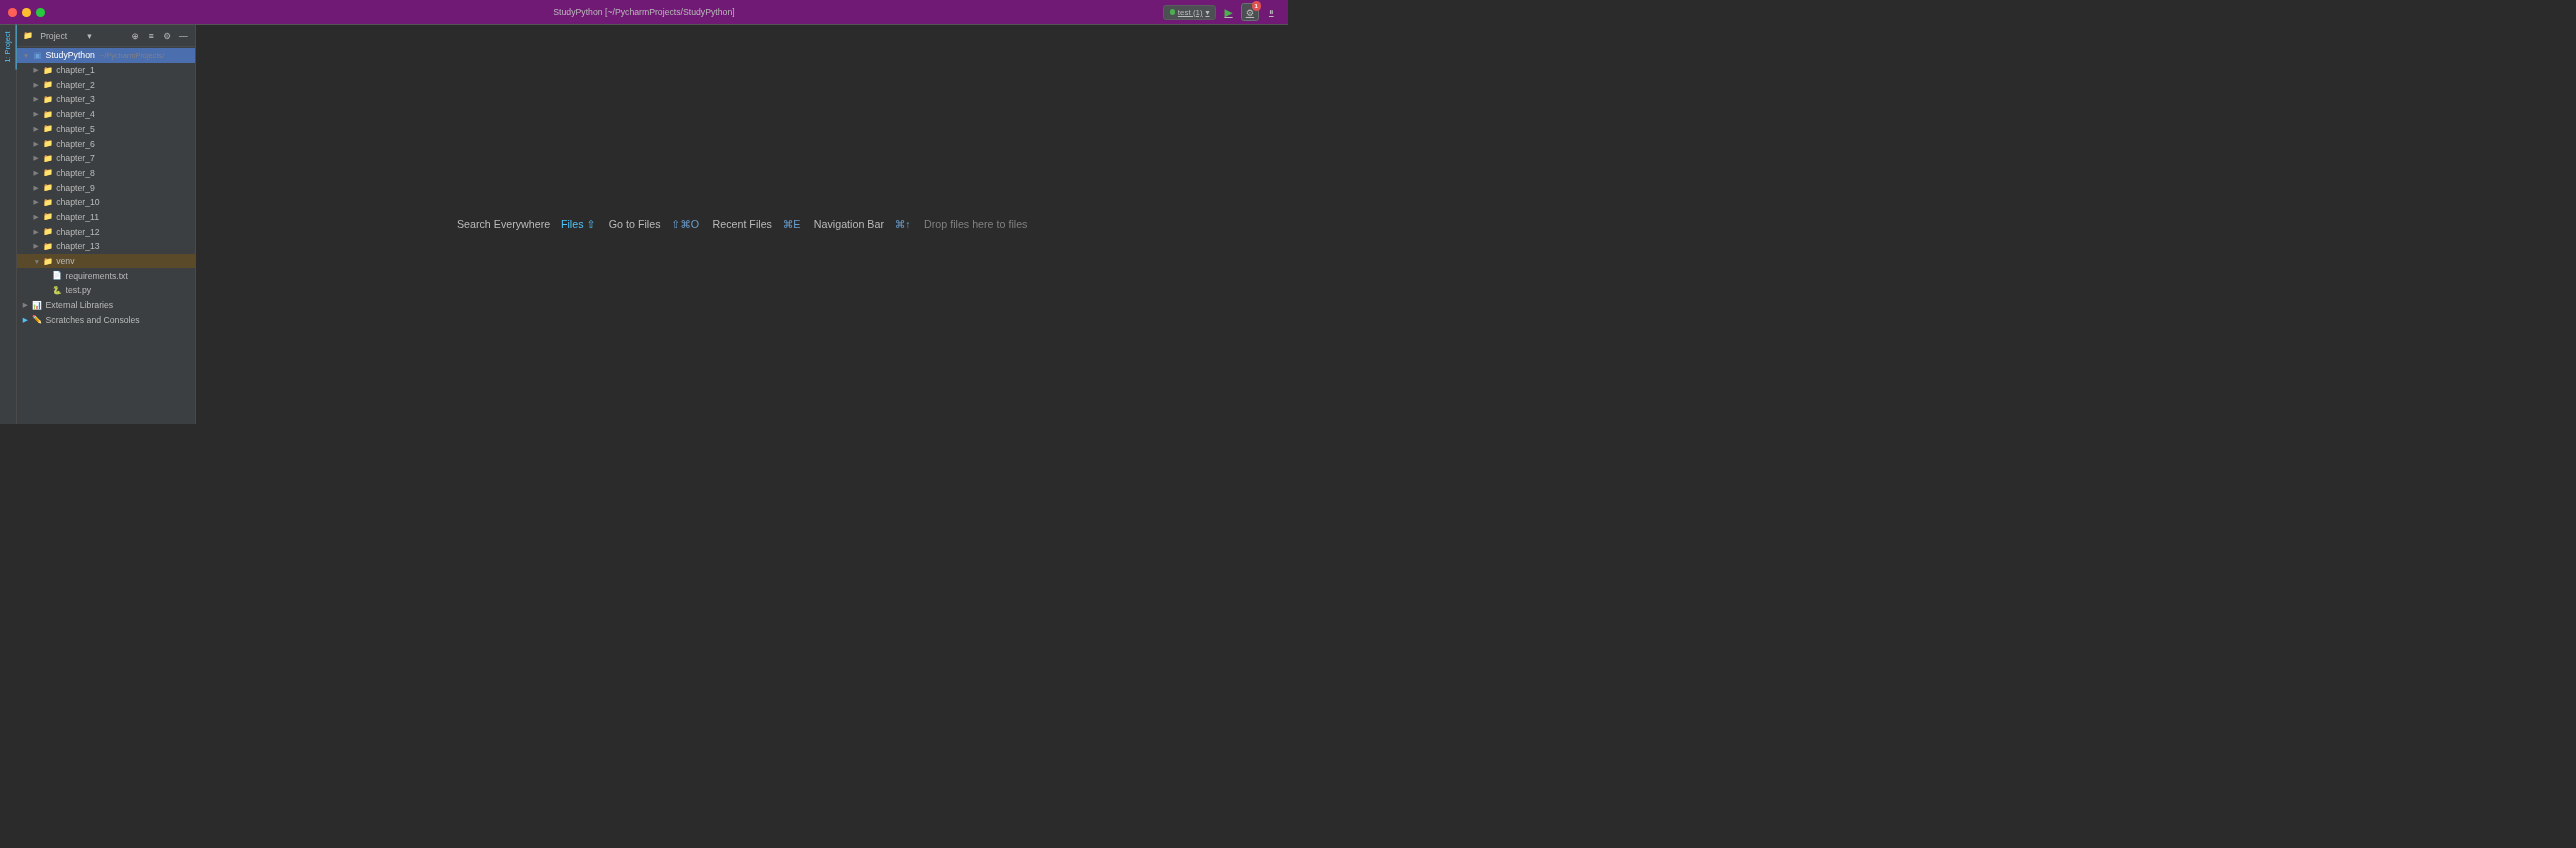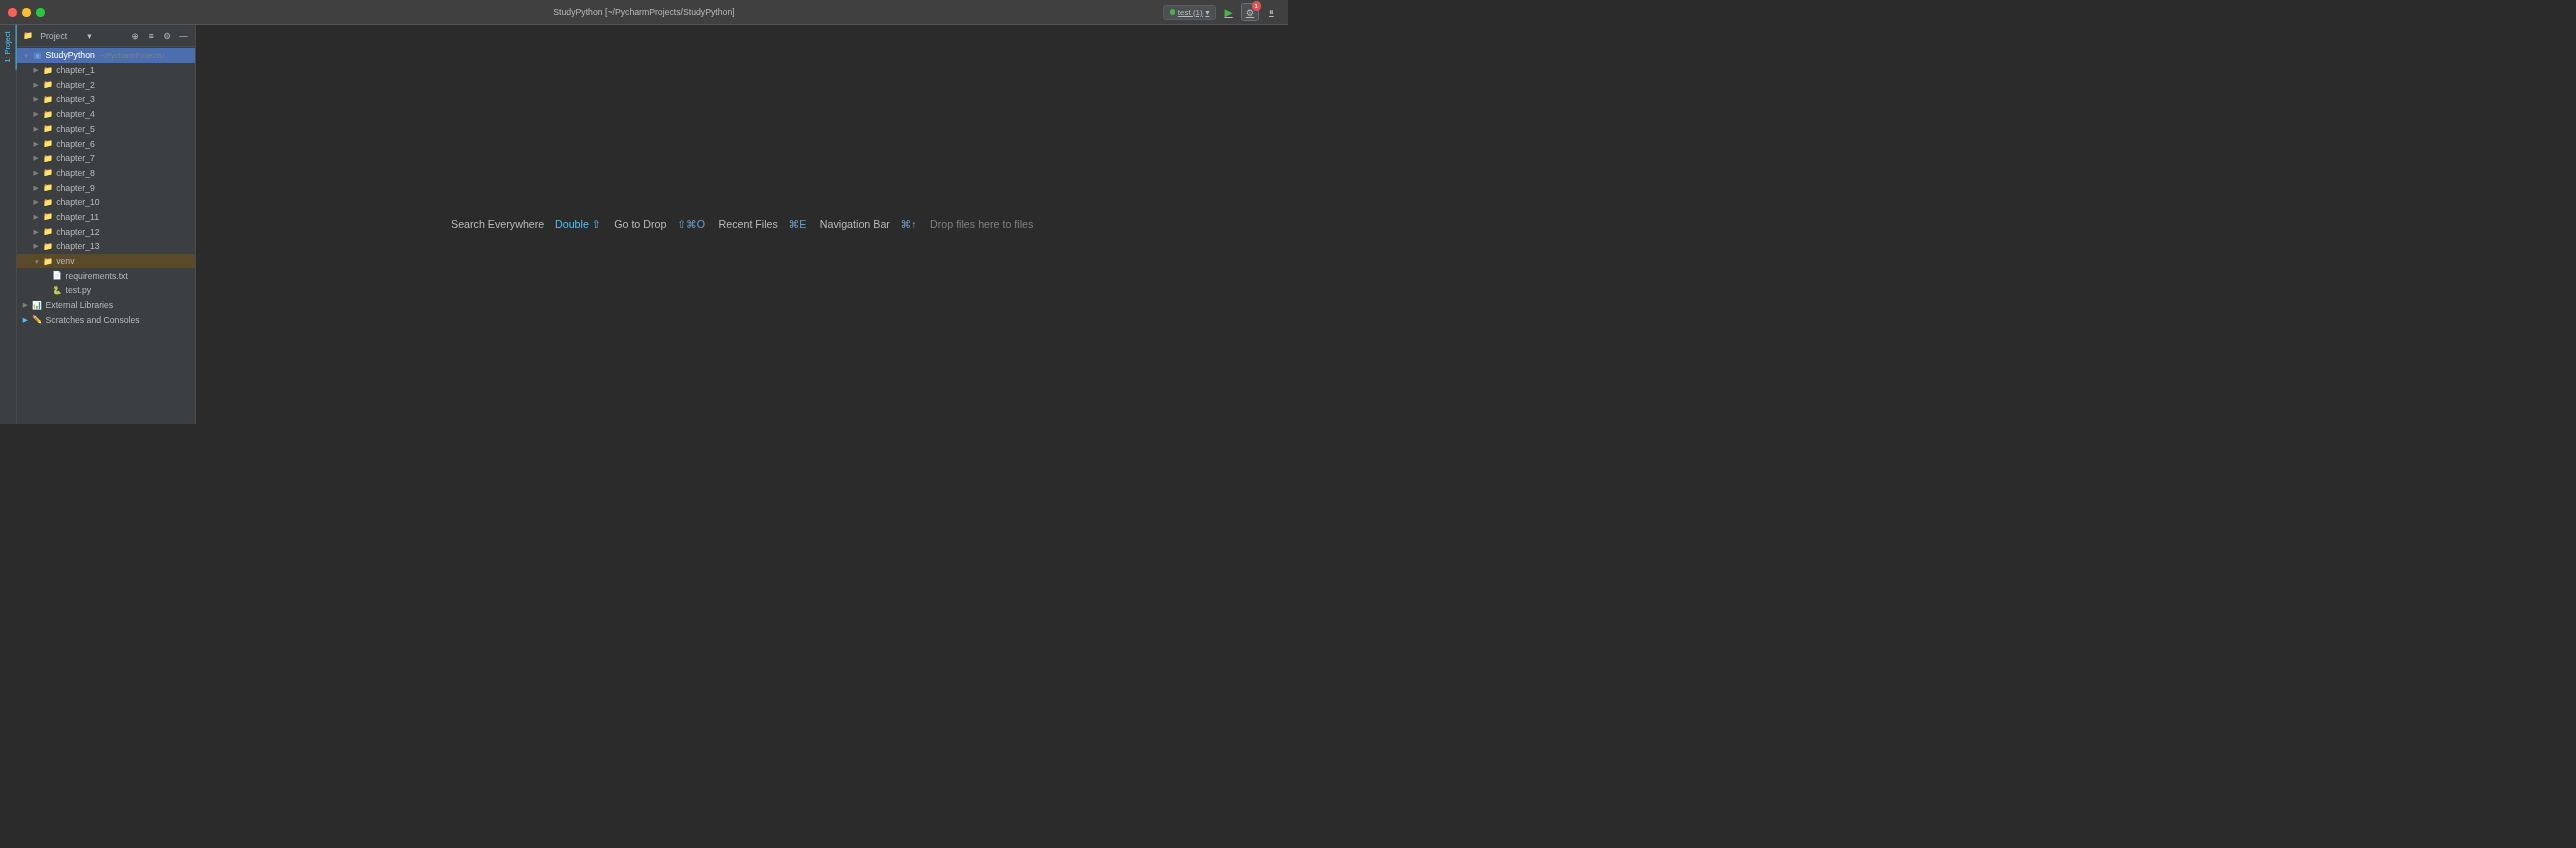--- a/index.html
+++ b/index.html
@@ -10,21 +10,21 @@
       background: #2b2b2b;
       font-family: -apple-system, BlinkMacSystemFont, 'Helvetica Neue', Arial, sans-serif;
       overflow: hidden;
       color: #bababa;
       font-size: 8.7px;
     }
 
     
     .titlebar {
       height: 25.4px;
-      background: #404040;
+      background: #701a75;
       display: flex;
       align-items: center;
       justify-content: center;
       position: relative;
       border-bottom: 0.7px solid #555;
     }
 
     .traffic-lights {
       position: absolute;
       left: 8px;
@@ -497,25 +497,25 @@
       </div>
 
     </div>
   </div>
 
   <div class="main-content">
     <div class="welcome-content">
 
       <div class="welcome-row">
         <span class="welcome-label">Search Everywhere</span>
-        <span class="welcome-shortcut">Double ⇧</span>
+        <span class="welcome-shortcut">Files ⇧</span>
       </div>
 
       <div class="welcome-row">
-        <span class="welcome-label">Go to Drop</span>
+        <span class="welcome-label">Go to Files</span>
         <span class="welcome-shortcut-gray">⇧⌘O</span>
       </div>
 
       <div class="welcome-row">
         <span class="welcome-label">Recent Files</span>
         <span class="welcome-shortcut-gray">⌘E</span>
       </div>
 
       <div class="welcome-row">
         <span class="welcome-label">Navigation Bar</span>

